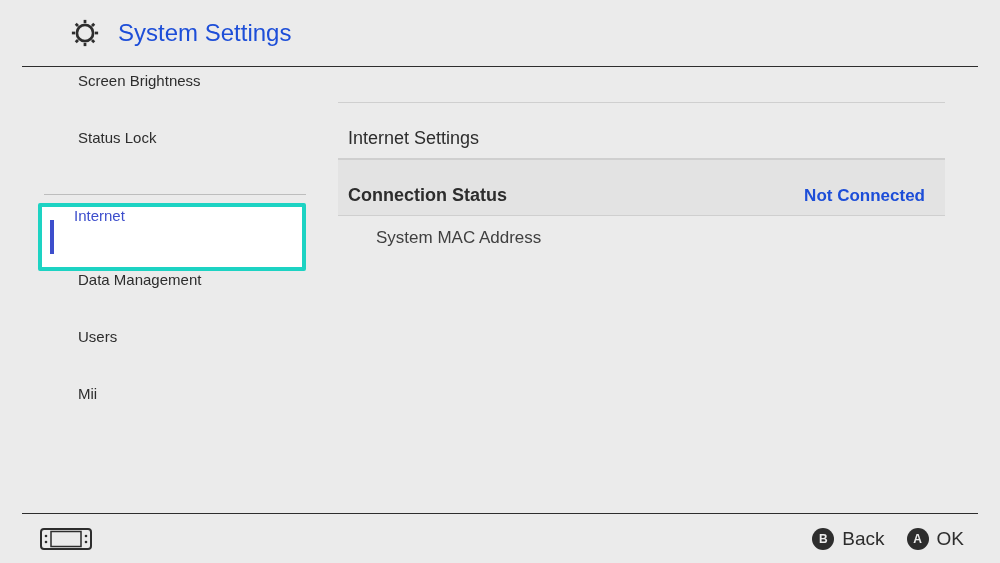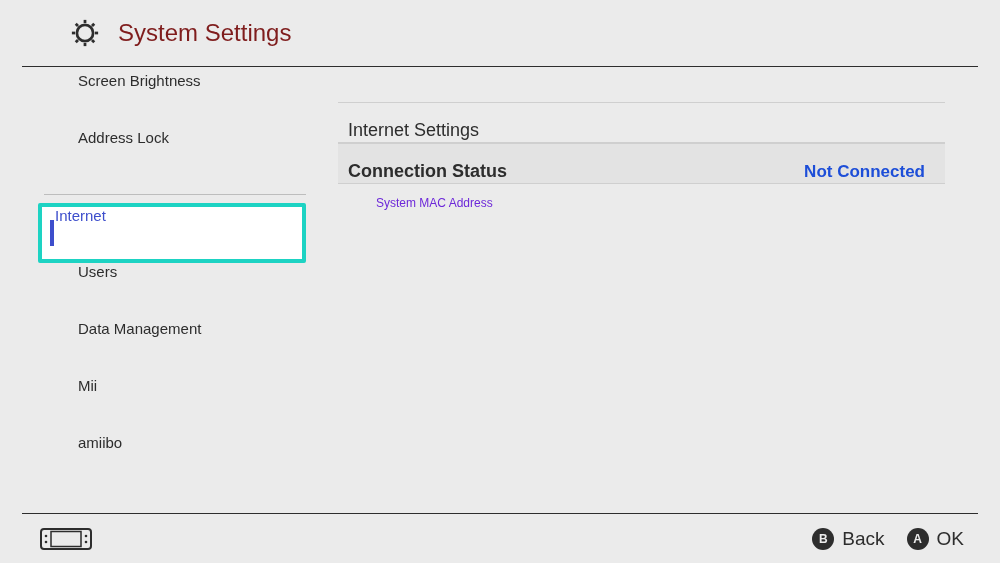--- a/index.html
+++ b/index.html
@@ -23,21 +23,21 @@
       border-bottom: 1px solid #2d2d2d;
       margin: 0 22px;
     }
     .header-icon {
       width: 30px;
       height: 30px;
       margin-right: 18px;
     }
     .header-title {
       font-size: 24px;
-      color: #7f1d1d;
+      color: #1d4ed8;
       font-weight: 400;
     }
     .content {
       display: flex;
       height: 440px;
     }
     .sidebar {
       width: 328px;
       padding-top: 5px;
       padding-left: 42px;
@@ -59,42 +59,42 @@
       background: #bdbdbd;
       margin: 8px 22px 8px 2px;
     }
     .sidebar-item.selected {
       background: #fff;
       color: #3d4ecc;
       border: 4px solid #1dd3c3;
       border-radius: 2px;
       margin-right: 22px;
       margin-left: -4px;
-      padding-left: 13px;
-      height: 60px;
+      padding-left: 32px;
+      height: 68px;
     }
     .sidebar-item.selected::before {
       content: "";
       position: absolute;
       left: 8px;
       top: 13px;
       bottom: 13px;
       width: 4px;
       background: #3d4ecc;
     }
     .main {
       flex: 1;
       padding-top: 35px;
       padding-right: 55px;
       padding-left: 10px;
     }
     .main-item {
       border-top: 1px solid #cfcfcf;
       border-bottom: 1px solid #cfcfcf;
-      height: 41px;
+      height: 57px;
       display: flex;
       align-items: center;
       justify-content: space-between;
       padding: 16px 20px 0 10px;
       font-size: 18px;
       color: #2d2d2d;
     }
     .main-item + .main-item {
       border-top: none;
     }
@@ -105,22 +105,22 @@
       border-top: 1px solid #cfcfcf;
       background: #e3e3e3;
       font-weight: bold;
     }
     .main-value {
       color: #1d4ed8;
       font-size: 17px;
     }
     .sub-item {
       padding: 12px 0 0 38px;
-      font-size: 12px;
-      color: #6d28d9;
+      font-size: 17px;
+      color: #404040;
     }
     .footer {
       position: absolute;
       bottom: 0;
       left: 22px;
       right: 22px;
       height: 50px;
       border-top: 1px solid #2d2d2d;
       display: flex;
       align-items: center;
@@ -181,37 +181,34 @@
   </span>
   <span class="header-title">System Settings</span>
 </div>
 
 <div class="content">
   <div class="sidebar">
     <div class="sidebar-item">
       <span>Screen Brightness</span>
     </div>
     <div class="sidebar-item">
-      <span>Address Lock</span>
+      <span>Status Lock</span>
     </div>
     <div class="sidebar-divider"></div>
     <div class="sidebar-item selected">
       <span>Internet</span>
     </div>
     <div class="sidebar-item">
+      <span>Data Management</span>
+    </div>
+    <div class="sidebar-item">
       <span>Users</span>
     </div>
     <div class="sidebar-item">
-      <span>Data Management</span>
-    </div>
-    <div class="sidebar-item">
       <span>Mii</span>
-    </div>
-    <div class="sidebar-item">
-      <span>amiibo</span>
     </div>
   </div>
 
   <div class="main">
     <div class="main-item">
       <span>Internet Settings</span>
     </div>
     <div class="main-item status">
       <span>Connection Status</span>
       <span class="main-value">Not Connected</span>

